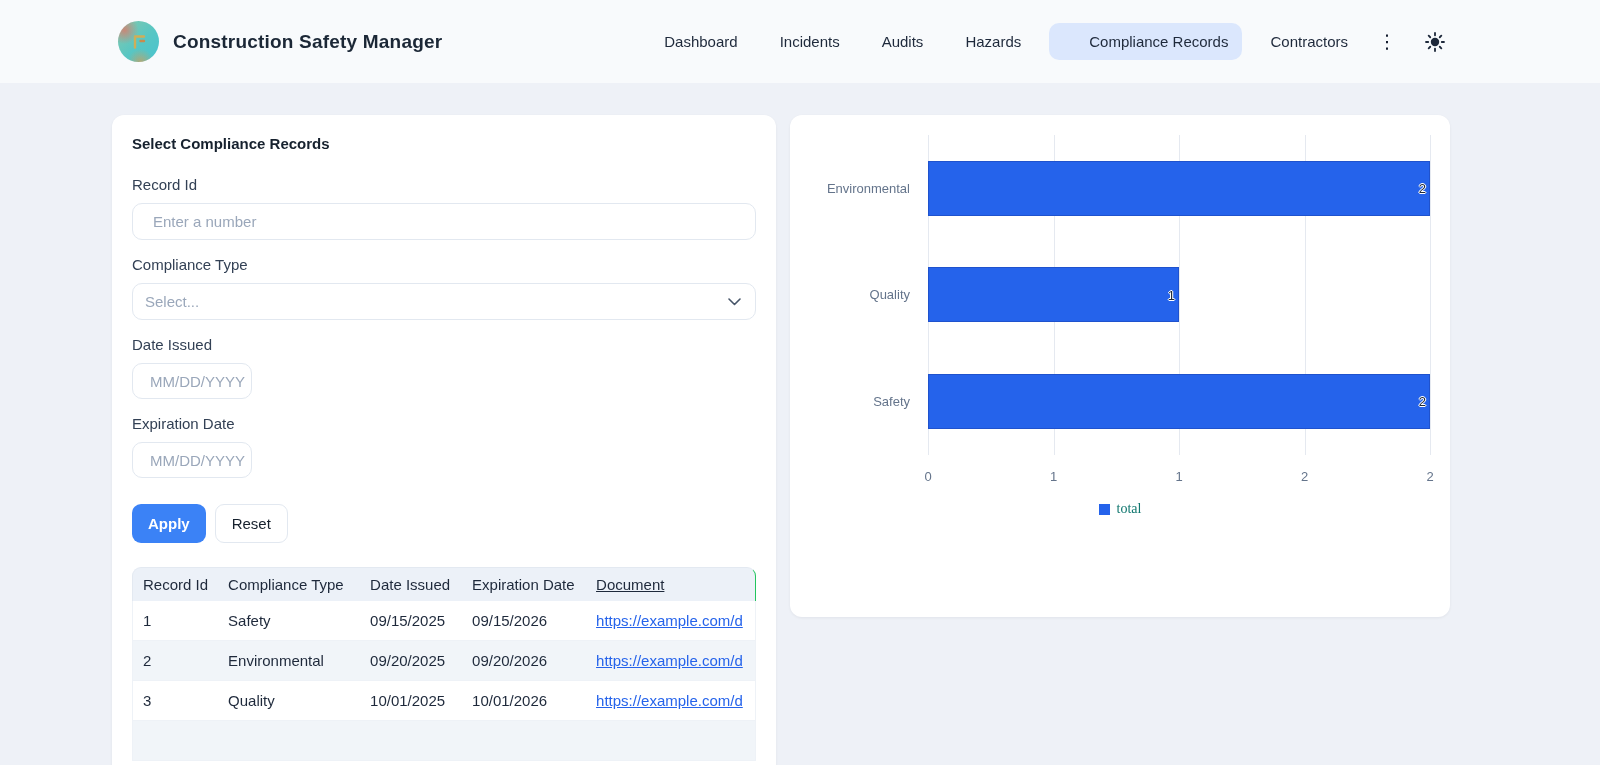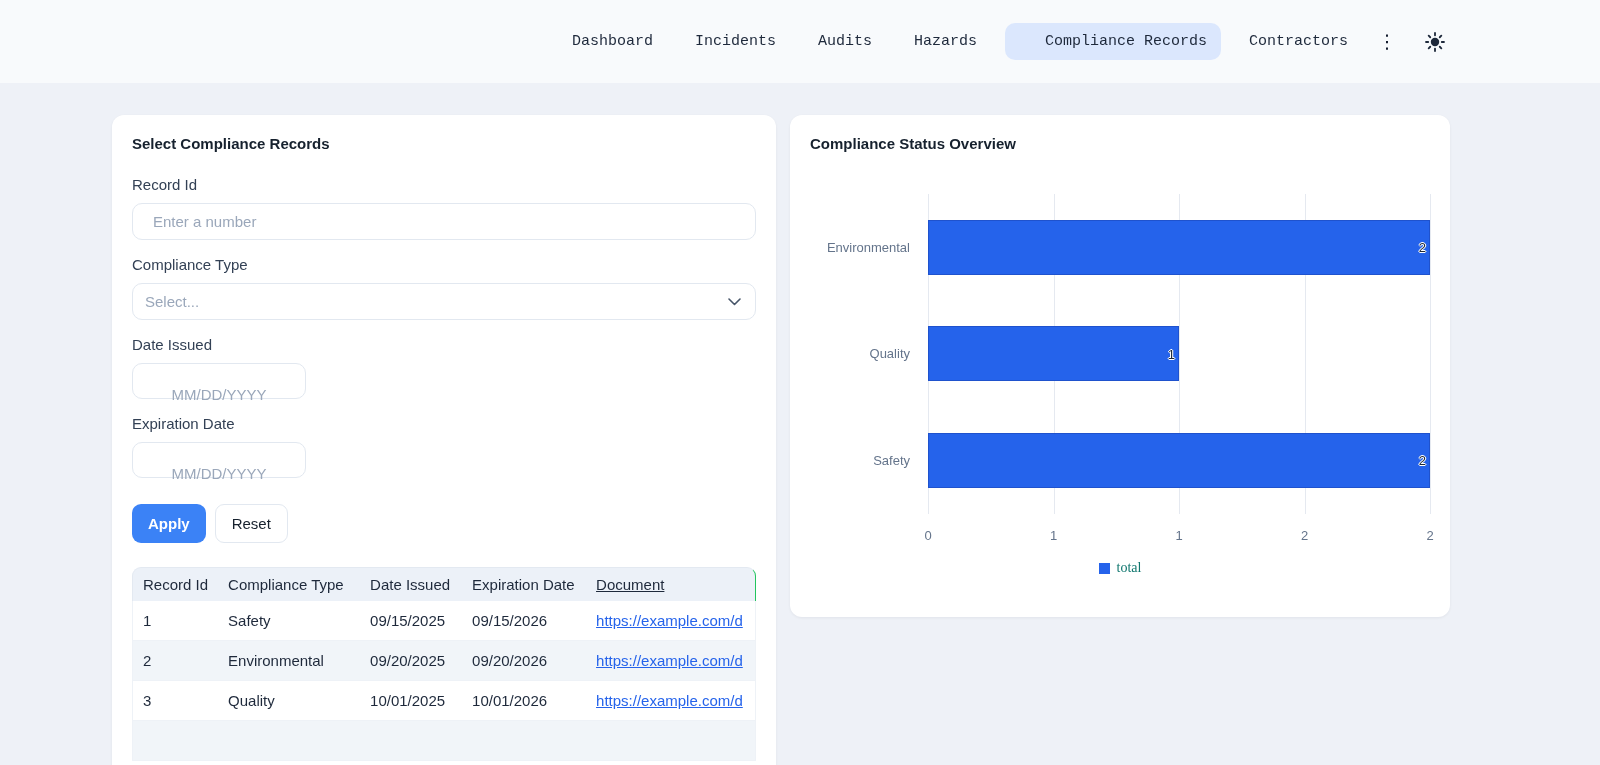--- a/index.html
+++ b/index.html
@@ -22,21 +22,21 @@
     background:
       radial-gradient(circle at 16% 22%, rgba(214,125,110,.85) 0%, rgba(214,125,110,0) 30%),
       radial-gradient(circle at 55% 100%, rgba(216,156,84,.7) 0%, rgba(216,156,84,0) 28%),
       linear-gradient(135deg, #86c9ab 0%, #57c6c4 55%, #49c3cf 100%);
     display:flex; align-items:center; justify-content:center;
   }
   .app-title { font-size:19px; font-weight:700; color:#1b2736; letter-spacing:.2px; }
   nav { margin-left:auto; display:flex; align-items:center; gap:14px; }
   .nav-item {
     border:none; background:transparent; cursor:pointer;
-    font-family:Liberation Mono, monospace; font-size:15px; color:#1e293b;
+    font-family:Liberation Sans, sans-serif; font-size:15px; color:#1e293b;
     padding:10px 14px; border-radius:10px; white-space:nowrap;
   }
   .nav-item.active { background:#dbe7fd;padding-left:40px; }
   .nav-icons { display:flex; align-items:center; gap:18px; margin-left:10px; }
   .icon-btn {
     border:none; background:transparent; cursor:pointer;
     display:flex; align-items:center; justify-content:center;
     width:30px; height:30px; color:#0f172a;
   }
   .kebab-glyph { font-size:19px; line-height:1; color:#0f172a; }
@@ -62,24 +62,23 @@
     outline:none;
   }
   .text-input::placeholder { color:#9aa7ba; }
   .select-box {
     width:100%; height:37px; border:1px solid #e2e8f0; border-radius:10px;
     background:#fff; display:flex; align-items:center; padding:0 14px 0 12px;
     cursor:pointer;
   }
   .select-box .select-value { font-size:15px; color:#9aa7ba; flex:1; }
   .date-box {
-    width:174px; height:36px; border:1px solid #e2e8f0; border-radius:10px;
+    width:120px; height:36px; border:1px solid #e2e8f0; border-radius:10px;
     background:#fff; display:flex; align-items:center; gap:7px; padding:15px 10px;
     cursor:text;
-    flex-direction:column;
   }
   .date-box .ph { font-size:15px; color:#9aa7ba; }
   .btn-row { display:flex; gap:9px; margin:26px 0 24px; }
   .btn-primary {
     background:#3b82f6; color:#fff; border:none; border-radius:9px;
     font-family:inherit; font-size:15px; font-weight:700;
     padding:2px 16px; cursor:pointer;
   }
   .btn-secondary {
     background:#fff; color:#16212e; border:1px solid #e2e8f0; border-radius:9px;
@@ -134,20 +133,29 @@
     font-size:13px; color:#64748b;
   }
   .legend { display:flex; align-items:center; justify-content:center; gap:7px; margin-top:12px; }
   .legend-swatch { width:11px; height:11px; background:#2563eb; display:inline-block; }
   .legend-label { font-size:14px; color:#0f766e;font-family:Liberation Serif, serif; }
 </style>
 </head>
 <body>
 
 <header>
+  <div class="brand">
+    <div class="logo">
+      <svg width="22" height="22" viewBox="0 0 22 22">
+        <path d="M7 16.5 V5.5 H16" fill="none" stroke="#cfae58" stroke-width="2.4" stroke-linecap="round" stroke-linejoin="round"></path>
+        <path d="M12.5 10 H16" fill="none" stroke="#c98b4e" stroke-width="2.4" stroke-linecap="round"></path>
+      </svg>
+    </div>
+    <div class="app-title">Construction Safety Manager</div>
+  </div>
   <nav id="nav">
       <button class="nav-item">Dashboard</button>
       <button class="nav-item">Incidents</button>
       <button class="nav-item">Audits</button>
       <button class="nav-item">Hazards</button>
       <button class="nav-item active">Compliance Records</button>
       <button class="nav-item">Contractors</button>
     </nav>
   <div class="nav-icons">
     <button class="icon-btn">
@@ -266,21 +274,20 @@
             <td></td>
             <td></td>
             <td></td>
             <td></td>
           </tr>
         </tbody>
     </table>
   </section>
 
   <section class="card chart-card">
-    <h2 class="panel-title">Compliance Status Overview</h2>
     <div class="chart-plot">
       <div class="cat-labels" id="cat-labels">
           <div class="cat-label">Environmental</div>
           <div class="cat-label">Quality</div>
           <div class="cat-label">Safety</div>
         </div>
       <div class="plot-area" id="plot-area">
           <div class="gridline" style="left: 0%;"></div>
           <div class="gridline" style="left: 25%;"></div>
           <div class="gridline" style="left: 50%;"></div>

